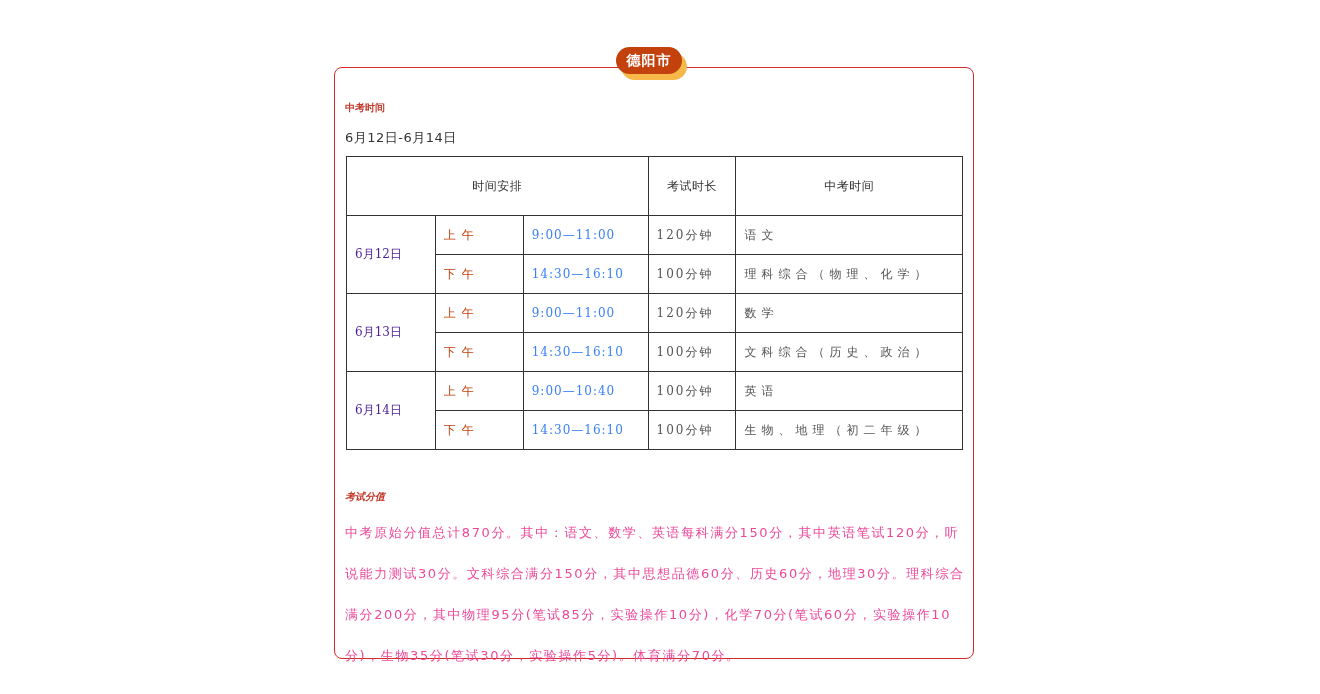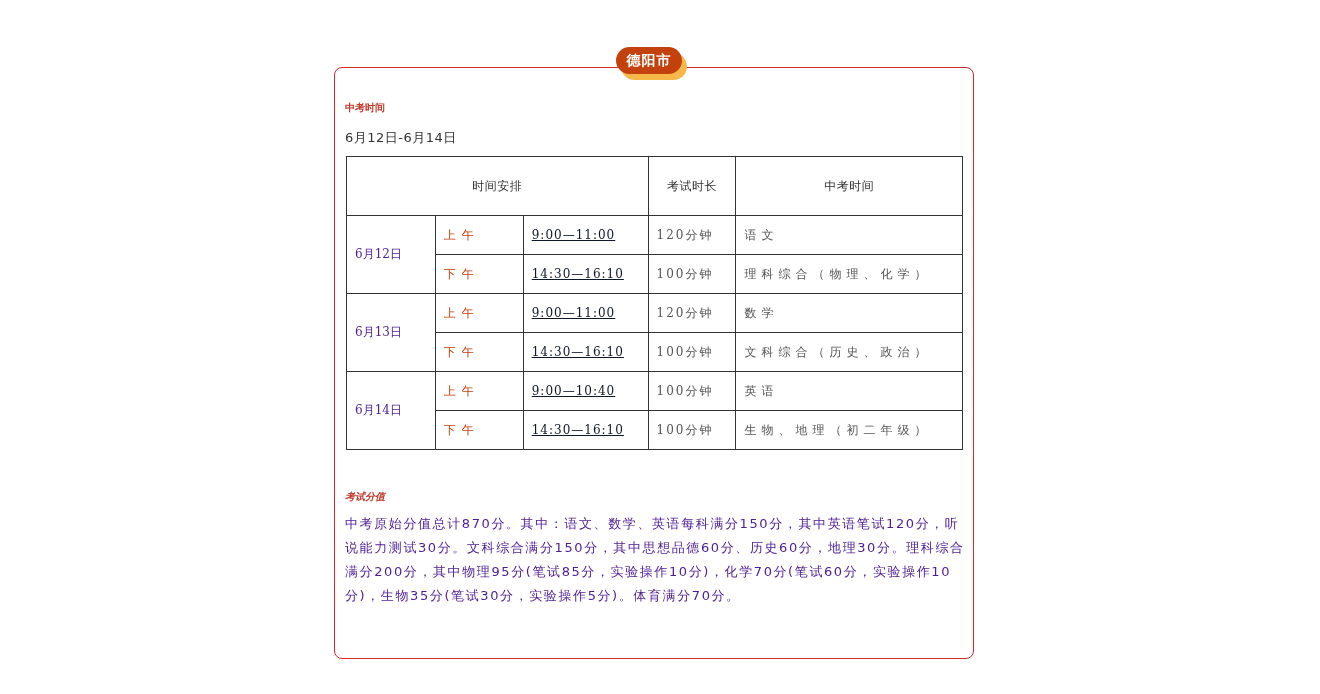--- a/index.html
+++ b/index.html
@@ -85,31 +85,31 @@
       font-weight: normal;
       letter-spacing: 2px;
     }
     table.schedule th {
       font-family: "DejaVu Sans", "Liberation Sans", sans-serif;
       color: #333333;
       height: 42px;
       letter-spacing: 0.5px;
     }
     table.schedule td.period { color: #c2410c; letter-spacing: 6px; }
-    table.schedule td.time { letter-spacing: 1px; color: #0f172a; text-decoration: underline; }
+    table.schedule td.time { letter-spacing: 1px; color: #3b82f6; }
     table.schedule td.day { color: #4c1d95; letter-spacing: 0px; }
     table.schedule td.content { letter-spacing: 5px; }
     .score-text {
       position: absolute;
       left: 345px;
       top: 512px;
       width: 625px;
       font-size: 13px;
-      color: #4c1d95;
-      line-height: 24px;
+      color: #ec4899;
+      line-height: 41px;
       letter-spacing: 1.6px;
     }
   </style>
 </head>
 <body>
 
 <div class="card"></div>
 
 <div class="badge-wrap">
   <div class="badge-shadow"></div>

